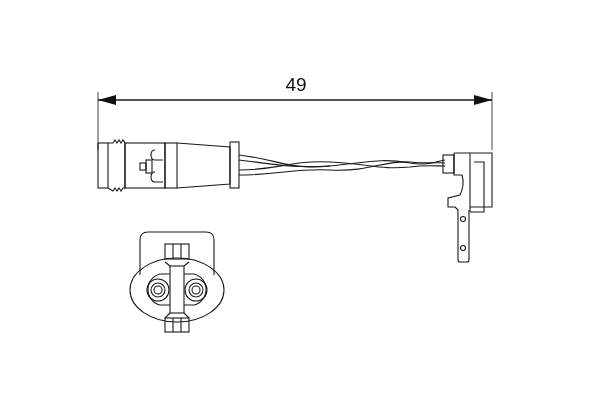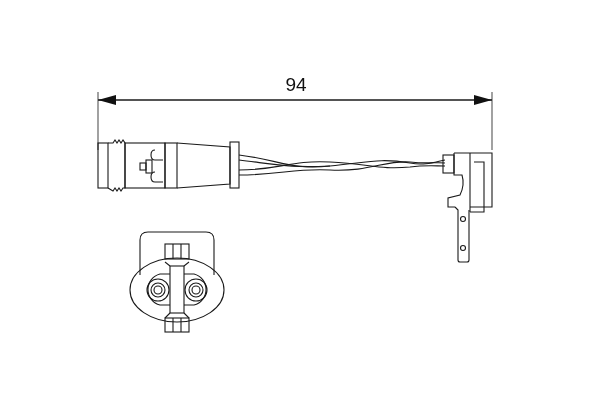--- a/index.html
+++ b/index.html
@@ -69,13 +69,13 @@
     <path d="M184,274 L194,274 A16,16 0 0 1 194,305 L184,305"></path>
     <circle cx="158" cy="290" r="11"></circle>
     <circle cx="158" cy="290" r="7"></circle>
     <circle cx="158" cy="290" r="4"></circle>
     <circle cx="196" cy="290" r="11"></circle>
     <circle cx="196" cy="290" r="7"></circle>
     <circle cx="196" cy="290" r="4"></circle>
   </g>
 </svg>
 
-<div class="dim-label">94</div>
+<div class="dim-label">49</div>
 
 </body></html>

